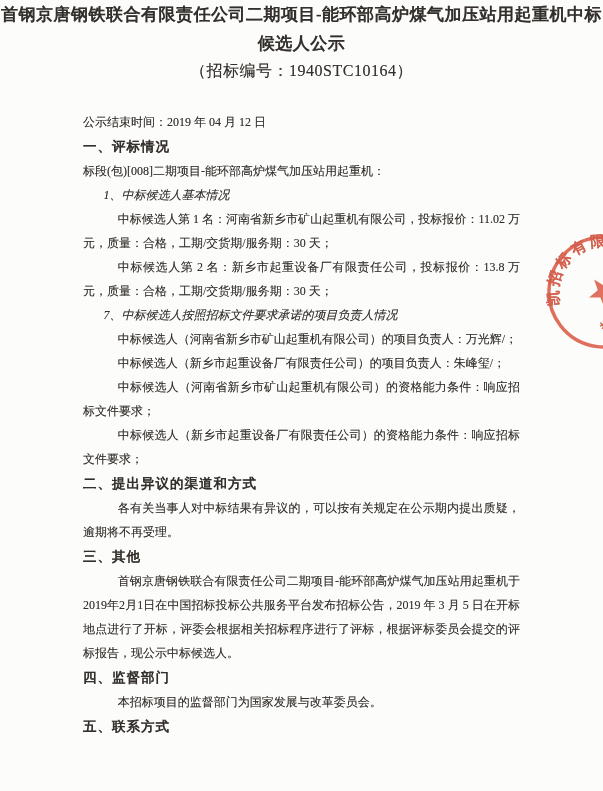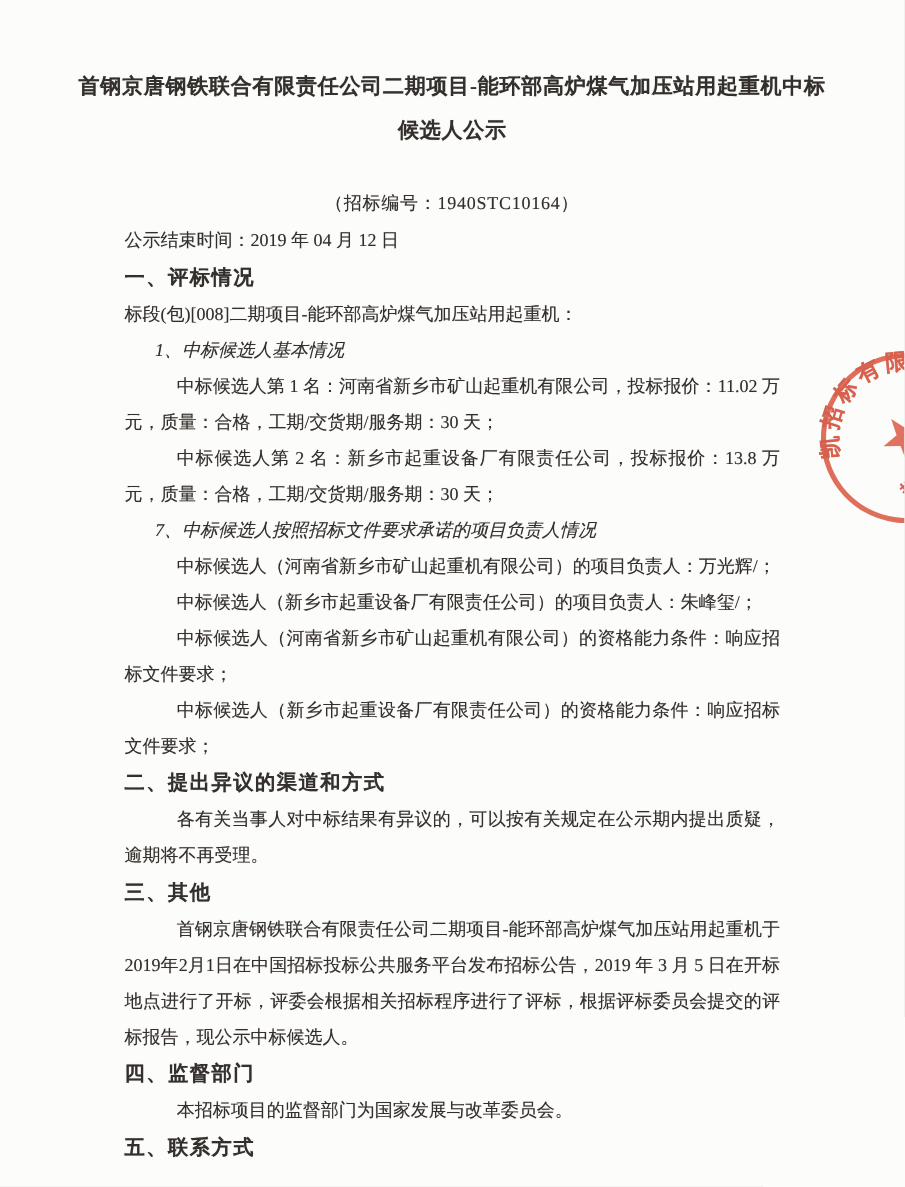--- a/index.html
+++ b/index.html
@@ -12,40 +12,38 @@
     position:relative;
     width:603px;height:791px;
     margin:0 auto;
     background:var(--paper);
     overflow:hidden;
     font-family:"Liberation Serif","DejaVu Serif",serif;
     color:var(--ink);
     text-shadow:0 0 .5px rgba(70,64,58,.45);
   }
   .title-block{
-    padding-top:44px;
     text-align:center;
     font-weight:bold;
-    font-size:14px;
+    font-size:17px;
     line-height:29px;
     letter-spacing:.5px;
   }
   .bid-number{
     text-align:center;
-    font-size:12px;
+    font-size:16px;
     line-height:26px;
     letter-spacing:.5px;
-    margin-top:20px;
   }
   .body{
     padding:0 83px;
     font-size:12px;
     line-height:24px;
   }
-  .meta{}
+  .meta{margin-top:26px;}
   h2.sec{
     font-size:13.5px;
     font-weight:bold;
     letter-spacing:1px;
     margin:0;
     line-height:25px;
   }
   p{margin:0;line-height:24px;}
   .flush{text-indent:0;}
   .item{text-indent:1.7em;font-style:italic;}

